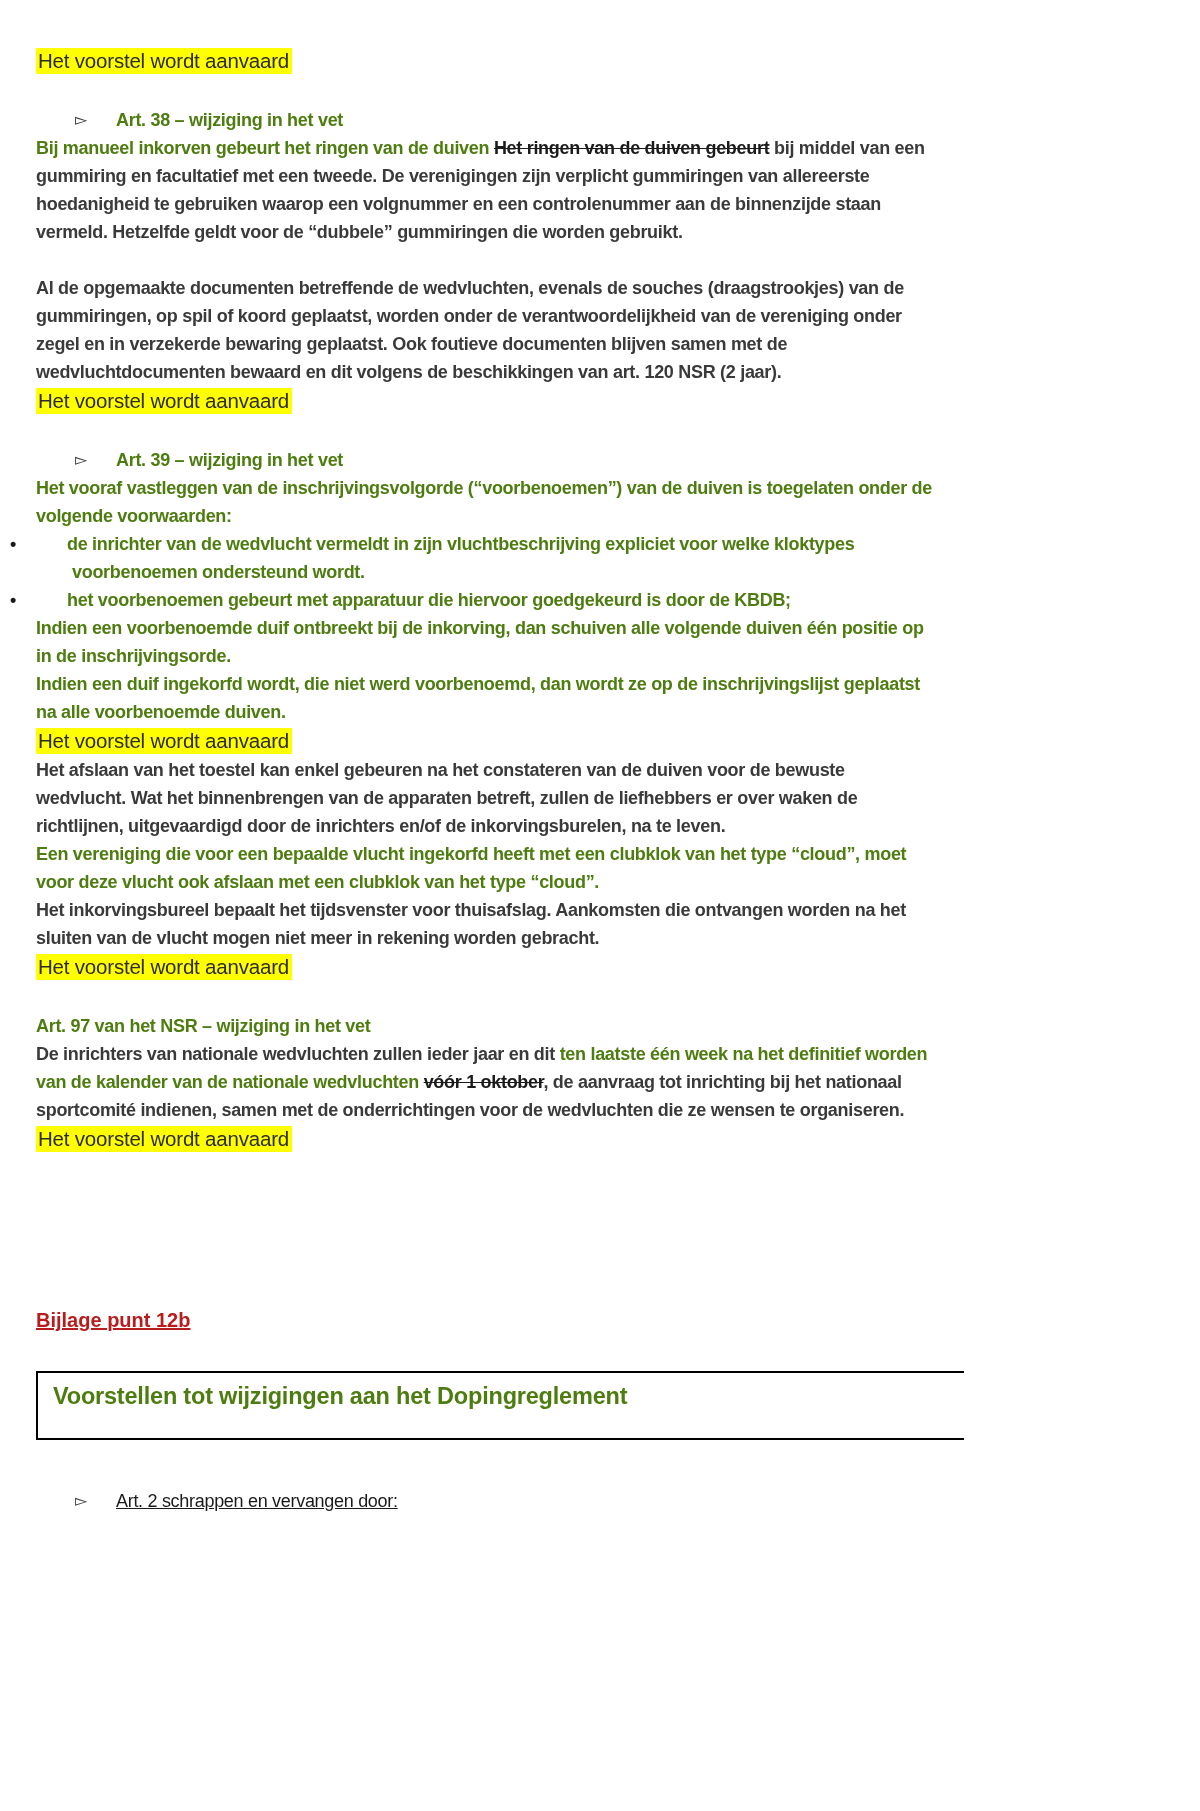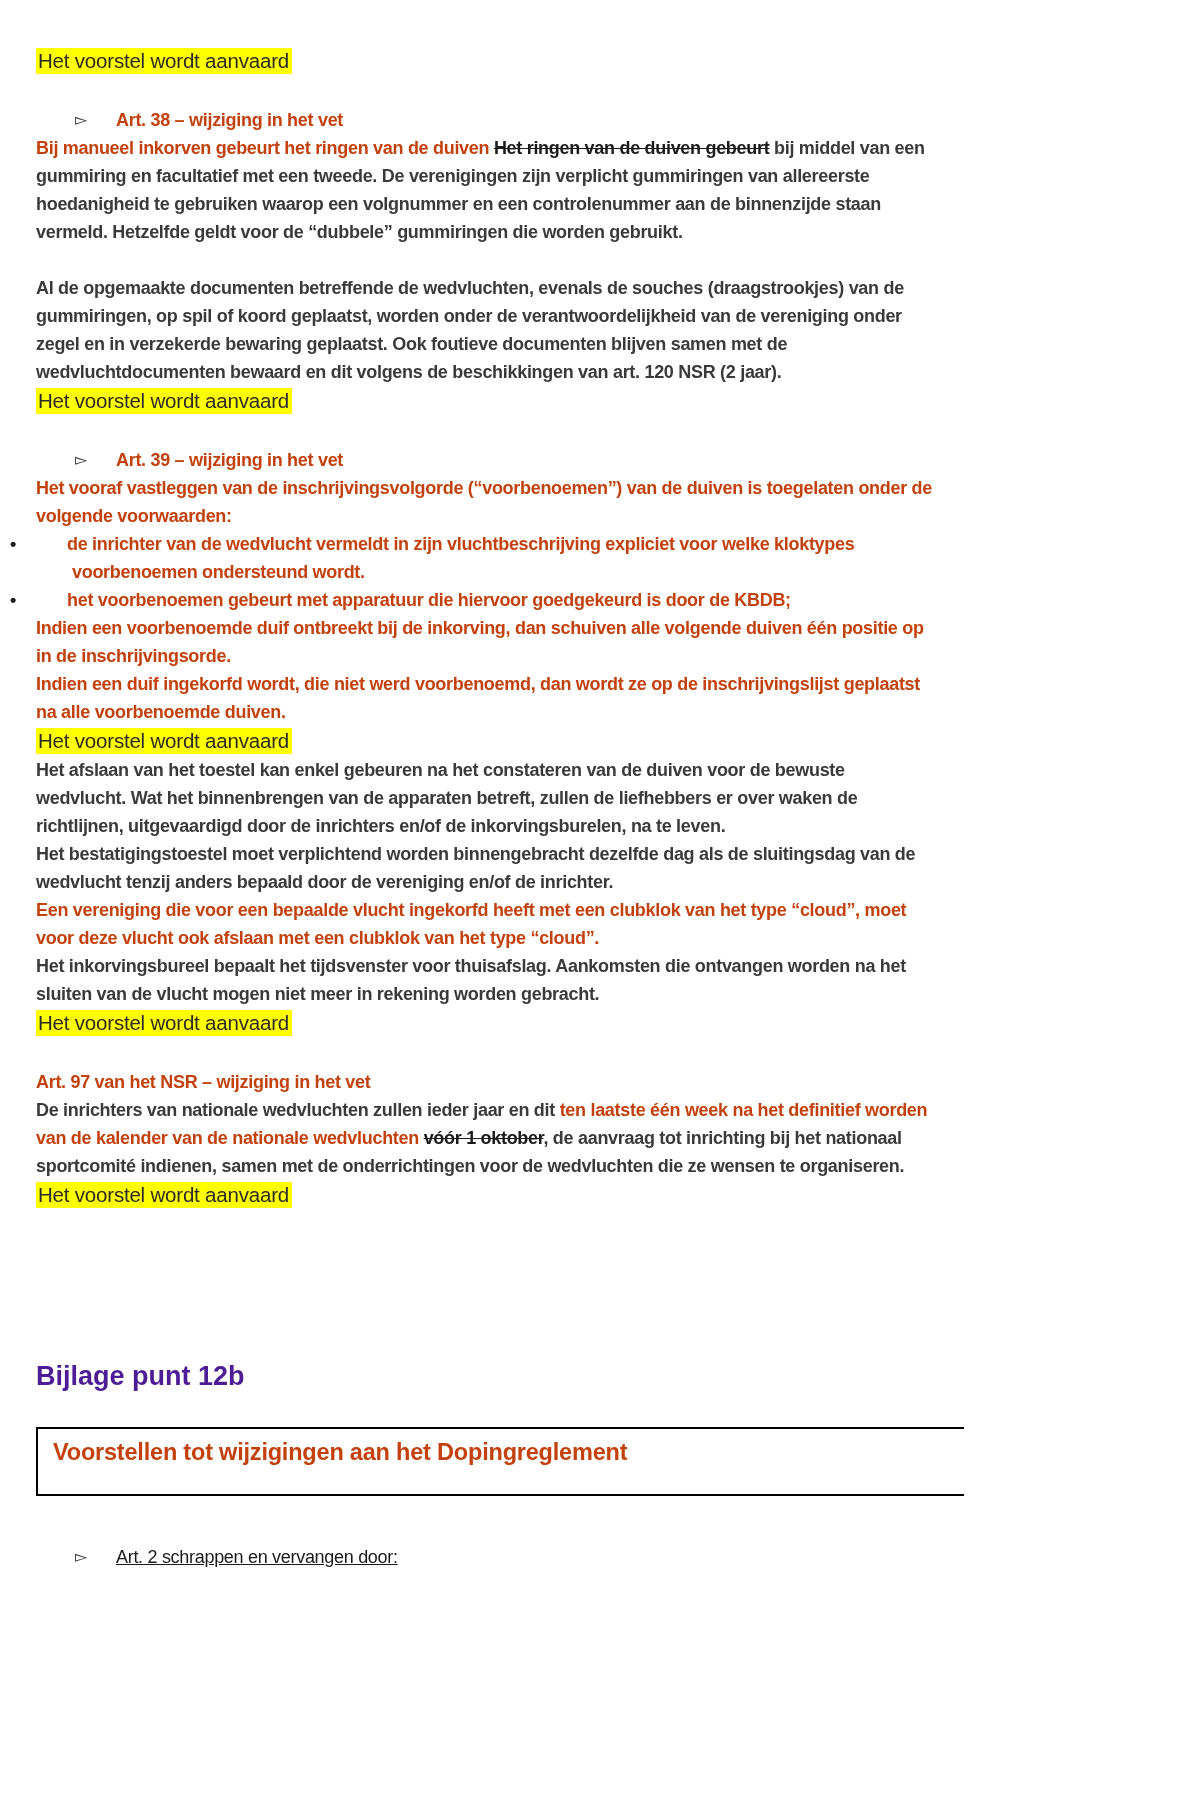--- a/index.html
+++ b/index.html
@@ -14,40 +14,40 @@
     color:#3a3a3a;
   }
   .block{
     font-size:18px;
     line-height:28px;
     letter-spacing:-0.3px;
     max-width:1010px;
   }
   
   .run-n{font-weight:700;color:#3a3a3a;}
-  .run-b{font-weight:700;color:#c2410c;}
+  .run-b{font-weight:700;color:#4d7c0f;}
   .run-bs{font-weight:700;color:#1b1b1b;text-decoration:line-through;}
   .run-bu{font-weight:400;color:#1b1b1b;text-decoration:underline;}
   .run-h{font-weight:400;color:#2b2b2b;}
   .run-blue{font-weight:700;}
   
   .highlight{font-size:20.5px;line-height:30px;letter-spacing:-0.2px;}
   .highlight .runs{background:#ffff00;padding:1px 3px 2px 2px;}
   .arrow-heading{padding-left:39px;font-weight:700;color:#1b1b1b;}
   .arrow-heading .arrow,
   .arrow-underline-heading .arrow{
     display:inline-block;width:41px;color:#3a3a3a;font-size:16px;font-weight:400;
     vertical-align:1px;
   }
   .bullet{padding-left:5px;}
   .bullet .bullet-marker{display:inline-block;width:26px;color:#1b1b1b;font-weight:700;}
   .bullet .runs{display:inline;}
   .bullet{display:block;text-indent:-31px;margin-left:31px;}
   .bold-heading{font-weight:700;color:#1b1b1b;}
-  .blue-heading{font-size:27px;line-height:33px;color:#4c1d95;letter-spacing:0;}
+  .blue-heading{font-size:20px;line-height:33px;color:#b91c1c;letter-spacing:0;text-decoration:underline;}
   .boxed-title{
     max-width:none;width:1100px;
     border:2px solid #000;
     padding:9px 10px 27px 15px;
     font-size:23.5px;line-height:29px;font-weight:700;color:#111;
     letter-spacing:-0.2px;
     box-sizing:border-box;
   }
   .arrow-underline-heading{padding-left:39px;font-weight:700;color:#1b1b1b;}
   
@@ -68,21 +68,20 @@
     <div class="block para gap-line"><span class="runs"><span class="run-n">Al de opgemaakte documenten betreffende de wedvluchten, evenals de souches (draagstrookjes) van de gummiringen, op spil of koord geplaatst, worden onder de verantwoordelijkheid van de vereniging onder zegel en in verzekerde bewaring geplaatst. Ook foutieve documenten blijven samen met de wedvluchtdocumenten bewaard en dit volgens de beschikkingen van art. 120 NSR (2 jaar).</span></span></div>
     <div class="block highlight gap-none"><span class="runs"><span class="run-h">Het voorstel wordt aanvaard</span></span></div>
     <div class="block arrow-heading gap-section"><span class="arrow">▻</span><span class="runs"><span class="run-b">Art. 39 – wijziging in het vet</span></span></div>
     <div class="block para gap-none"><span class="runs"><span class="run-b">Het vooraf vastleggen van de inschrijvingsvolgorde (“voorbenoemen”) van de duiven is toegelaten onder de volgende voorwaarden:</span></span></div>
     <div class="block bullet gap-none"><span class="bullet-marker">•</span><span class="runs"><span class="run-b">de inrichter van de wedvlucht vermeldt in zijn vluchtbeschrijving expliciet voor welke kloktypes voorbenoemen ondersteund wordt.</span></span></div>
     <div class="block bullet gap-none"><span class="bullet-marker">•</span><span class="runs"><span class="run-b">het voorbenoemen gebeurt met apparatuur die hiervoor goedgekeurd is door de KBDB;</span></span></div>
     <div class="block para gap-none"><span class="runs"><span class="run-b">Indien een voorbenoemde duif ontbreekt bij de inkorving, dan schuiven alle volgende duiven één positie op in de inschrijvingsorde.</span></span></div>
     <div class="block para gap-none"><span class="runs"><span class="run-b">Indien een duif ingekorfd wordt, die niet werd voorbenoemd, dan wordt ze op de inschrijvingslijst geplaatst na alle voorbenoemde duiven.</span></span></div>
     <div class="block highlight gap-none"><span class="runs"><span class="run-h">Het voorstel wordt aanvaard</span></span></div>
     <div class="block para gap-none"><span class="runs"><span class="run-n">Het afslaan van het toestel kan enkel gebeuren na het constateren van de duiven voor de bewuste wedvlucht. Wat het binnenbrengen van de apparaten betreft, zullen de liefhebbers er over waken de richtlijnen, uitgevaardigd door de inrichters en/of de inkorvingsburelen, na te leven.</span></span></div>
-    <div class="block para gap-none"><span class="runs"><span class="run-n">Het bestatigingstoestel moet verplichtend worden binnengebracht dezelfde dag als de sluitingsdag van de wedvlucht tenzij anders bepaald door de vereniging en/of de inrichter.</span></span></div>
     <div class="block para gap-none"><span class="runs"><span class="run-b">Een vereniging die voor een bepaalde vlucht ingekorfd heeft met een clubklok van het type “cloud”, moet voor deze vlucht ook afslaan met een clubklok van het type “cloud”.</span></span></div>
     <div class="block para gap-none"><span class="runs"><span class="run-n">Het inkorvingsbureel bepaalt het tijdsvenster voor thuisafslag. Aankomsten die ontvangen worden na het sluiten van de vlucht mogen niet meer in rekening worden gebracht.</span></span></div>
     <div class="block highlight gap-none"><span class="runs"><span class="run-h">Het voorstel wordt aanvaard</span></span></div>
     <div class="block bold-heading gap-section"><span class="runs"><span class="run-b">Art. 97 van het NSR – wijziging in het vet</span></span></div>
     <div class="block para gap-none"><span class="runs"><span class="run-n">De inrichters van nationale wedvluchten zullen ieder jaar en dit </span><span class="run-b">ten laatste één week na het definitief worden van de kalender van de nationale wedvluchten </span><span class="run-bs">vóór 1 oktober</span><span class="run-n">, de aanvraag tot inrichting bij het nationaal sportcomité indienen, samen met de onderrichtingen voor de wedvluchten die ze wensen te organiseren.</span></span></div>
     <div class="block highlight gap-none"><span class="runs"><span class="run-h">Het voorstel wordt aanvaard</span></span></div>
     <div class="block blue-heading gap-big"><span class="runs"><span class="run-blue">Bijlage punt 12b</span></span></div>
     <div class="block boxed-title gap-box"><span class="runs"><span class="run-b">Voorstellen tot wijzigingen aan het Dopingreglement</span></span></div>
     <div class="block arrow-underline-heading gap-final"><span class="arrow">▻</span><span class="runs"><span class="run-bu">Art. 2 schrappen en vervangen door:</span></span></div>
   </main>

